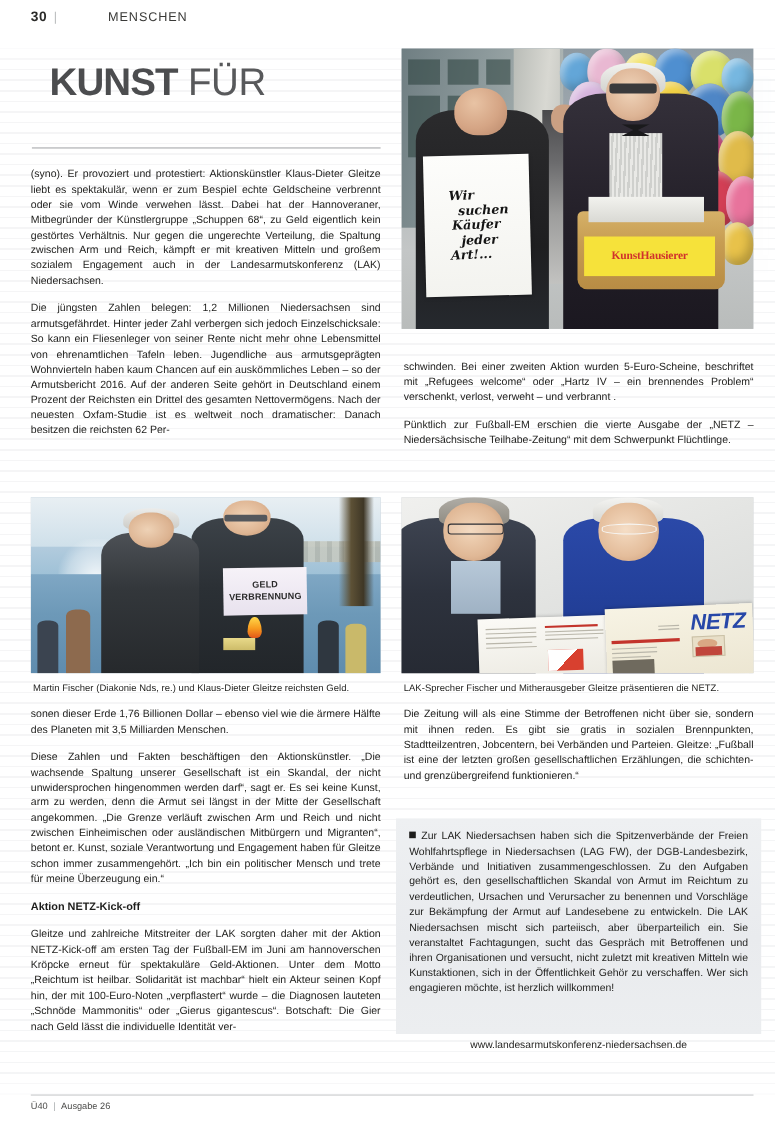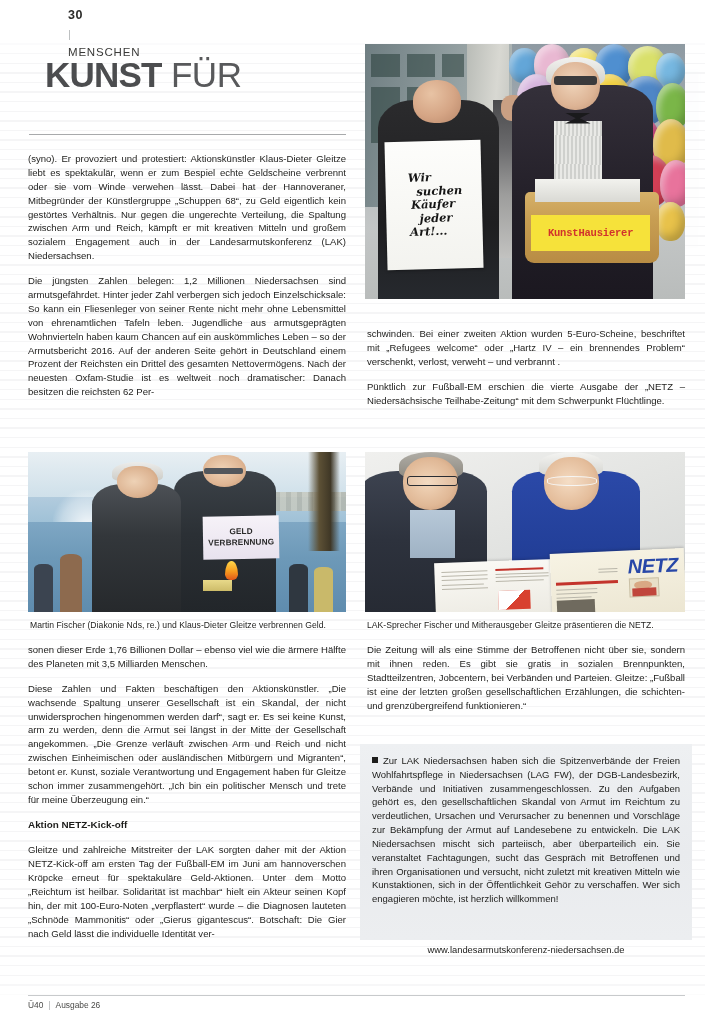--- a/index.html
+++ b/index.html
@@ -31,21 +31,21 @@
     background: linear-gradient(115deg, #cfd8e6 0%, #e7ecf3 48%, #ffffff 100%);
     filter: blur(1px);
   }
 
   .page { position: relative; z-index: 2; width: 705px; height: 1024px; padding: 0; }
 
   
   .runhead {
     position: absolute; left: 28px; top: 8px;
     font-size: 11.5px; letter-spacing: .04em; color: #2b2b29;
-    display: flex; align-items: baseline; gap: 6px; flex-direction: column;
+    display: flex; align-items: baseline; gap: 6px;
   }
   .runhead .pageno { font-weight: bold; font-size: 12.5px; }
   .runhead .sep { color: #b9bcbd; font-weight: 300; }
   .runhead .section { font-size: 11.5px; letter-spacing: .07em; color: #3a3a38; margin-left: 40px; }
 
   
   .headline {
     position: absolute; left: 28px; top: 33px; width: 330px;
     font-size: 35px; line-height: 1.06; color: #58595b;
     font-weight: 400; letter-spacing: -0.4px; margin-left: 17px;
@@ -146,21 +146,21 @@
       background:#3a3a3c; border-radius:3px; }
   .p1-bowtie { position:absolute; left:62.5%; top:27%; width:8%; height:4.2%;
       background:#1a1a1c; clip-path: polygon(0 0,42% 50%,0 100%,100% 100%,58% 50%,100% 0); }
   .p1-shirt { position:absolute; left:59%; top:30%; width:15%; height:27%;
       background: repeating-linear-gradient(92deg,#e9e9e6 0 2px,#cfd0cd 2px 4px); }
   .p1-basket { position:absolute; left:50%; top:58%; width:42%; height:28%;
       background: linear-gradient(180deg,#d6b169 0%,#c79d52 40%,#b88c44 100%);
       border-radius: 5px 5px 9px 9px; }
   .p1-basket-label { position:absolute; left:52%; top:67%; width:37%; height:14%;
       background:#f6e23a; display:flex; align-items:center; justify-content:center; }
-  .p1-basket-label span { font-family:Liberation Mono, monospace; font-weight:bold;
+  .p1-basket-label span { font-family:Liberation Serif, serif; font-weight:bold;
       font-size:10.5px; color:#d1322c; letter-spacing:-.2px; white-space:nowrap; }
   .p1-papers { position:absolute; left:53%; top:53%; width:33%; height:9%;
       background: linear-gradient(180deg,#f2f2ee,#d9d9d4); }
   .p1-person-mid { position:absolute; left:40%; top:22%; width:12%; height:62%;
       background: linear-gradient(180deg,#4a4a4c 0%,#6b6b6d 30%,#9d9d9c 60%,#c2c2c0 100%); }
   .p1-person-mid-head { position:absolute; left:42.5%; top:20%; width:7.5%; height:10%;
       background:#caa083; border-radius:45%; }
 
   
   .p2-bg { position:absolute; inset:0; background:
@@ -352,21 +352,21 @@
       <div class="p2-head-r"></div>
       <div class="p2-glasses-r"></div>
       <div class="p2-head-l"></div>
       <div class="p2-placard">
         <span><span>GELD</span><br><span>VERBRENNUNG</span></span>
       </div>
       <div class="p2-note"></div>
       <div class="p2-flame"></div>
     </div>
   </div>
-  <div class="caption" id="cap-left">Martin Fischer (Diakonie Nds, re.) und Klaus-Dieter Gleitze verbrennen Geld.</div>
+  <div class="caption" id="cap-left">Martin Fischer (Diakonie Nds, re.) und Klaus-Dieter Gleitze reichsten Geld.</div>
 
   <div class="photo" id="photo-right">
     <div class="ph-canvas">
       <div class="p3-bg"></div>
       <div class="p3-man-l"></div>
       <div class="p3-hair-l"></div>
       <div class="p3-head-l"></div>
       <div class="p3-glass-l"></div>
       <div class="p3-shirt-l"></div>
       <div class="p3-man-r"></div>

